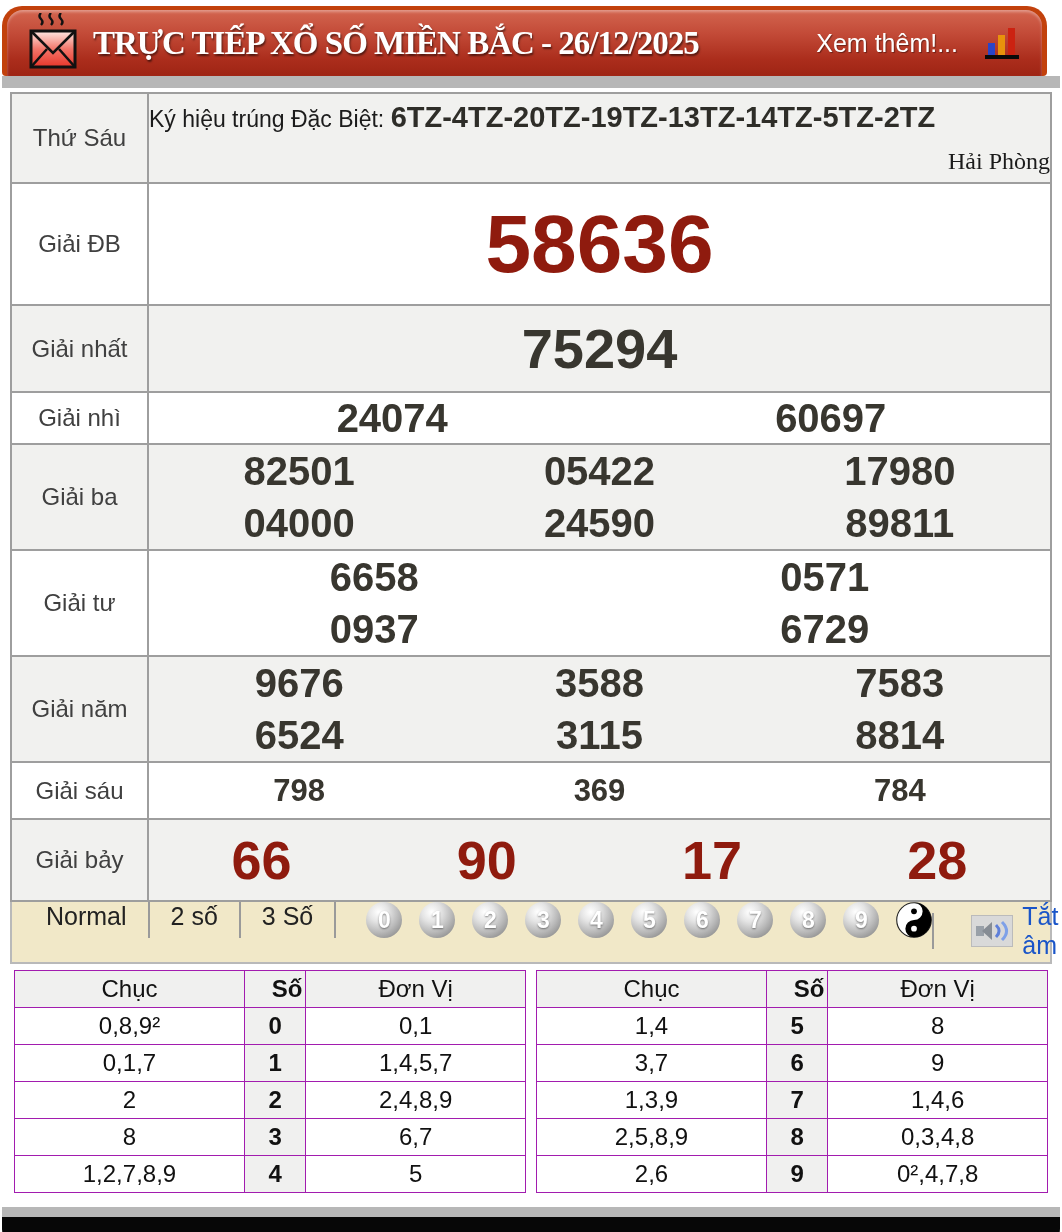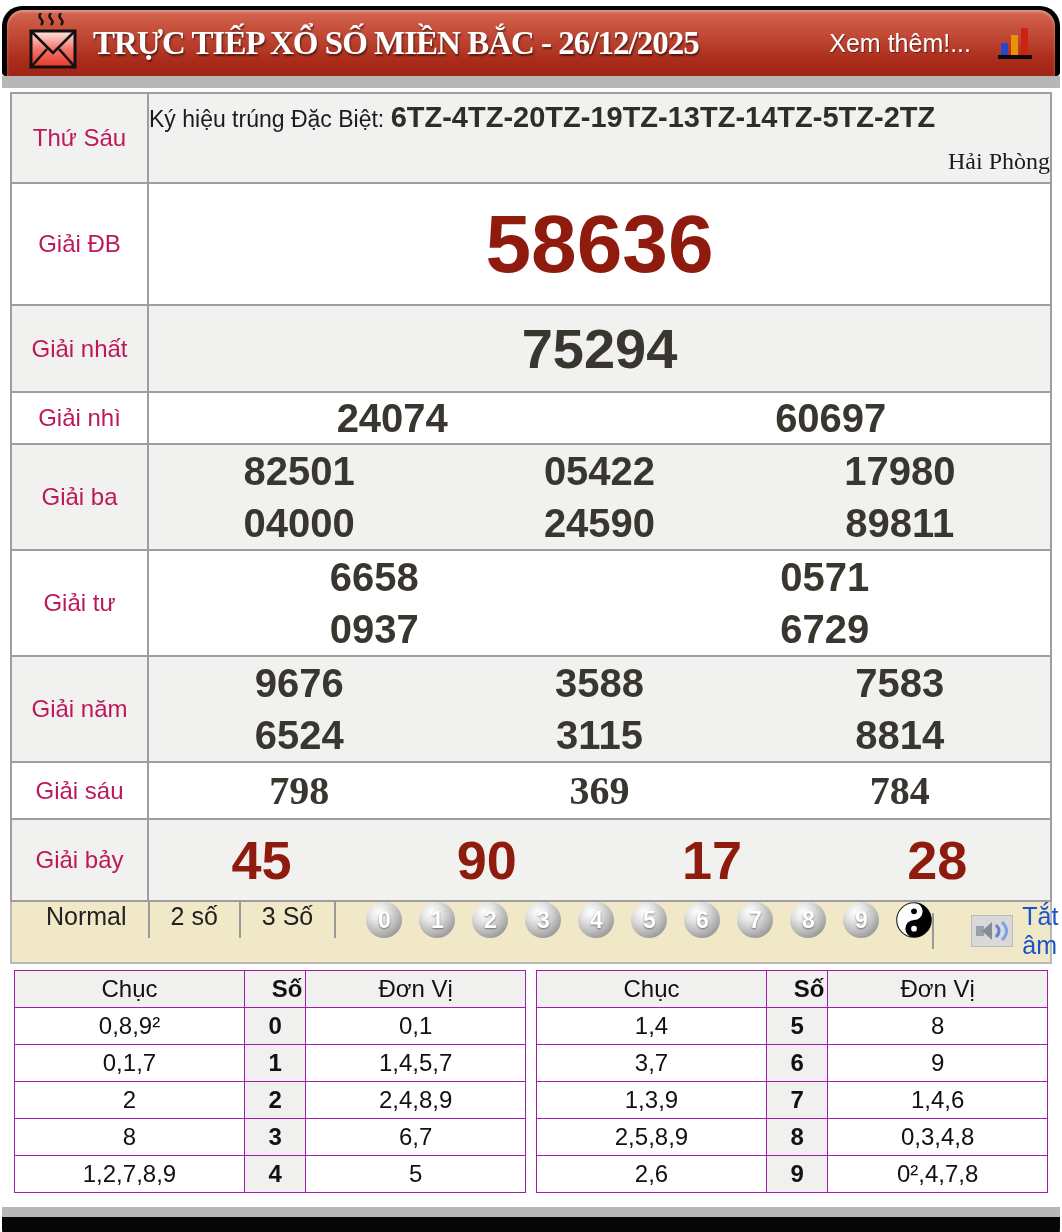--- a/index.html
+++ b/index.html
@@ -1,52 +1,52 @@
 <!DOCTYPE html>
 <html><head>
 <meta charset="utf-8">
 <style>
   * { box-sizing: border-box; }
   body { margin:0; background:#fff; font-family:"Liberation Sans", sans-serif; }
   .page { width:1062px; margin:0 auto; }
 
   
-  .header-outer { margin:6px 2px 0 2px; background:#000000; border-radius:20px 20px 4px 4px; padding:4px 5px 0 5px;text-align:right; }
+  .header-outer { margin:6px 15px 0 2px; background:#c2410c; border-radius:20px 20px 4px 4px; padding:4px 5px 0 5px;text-align:right; }
   .header { height:66px; border-radius:16px 16px 0 0;
     background:linear-gradient(180deg,#d3654f 0%, #c34b38 35%, #ab2d1c 75%, #9e2414 100%);
     box-shadow: inset 0 2px 3px rgba(255,255,255,.35);
     display:flex; align-items:center; padding:0 20px; }
   .title { color:#fff; font-family:"Liberation Serif", serif; font-weight:bold; font-size:33px;
     letter-spacing:-1px; text-shadow:1px 2px 2px rgba(0,0,0,.55); margin-left:14px; white-space:nowrap; }
   .hdr-right { margin-left:auto; display:flex; align-items:center; gap:24px; }
   .more { color:#fff; font-size:25px; text-shadow:1px 1px 1px rgba(0,0,0,.4); cursor:pointer; }
   .gray-strip { height:12px; background:#b7b7b7; margin:0 2px; }
 
   
   .content { padding:4px 10px 0 10px; }
   table.results { width:100%; border-collapse:collapse; }
   table.results td { border:2px solid #9e9e9e; padding:0; }
   tr.alt { background:#f1f1ef; }
-  td.lbl { width:137px; text-align:center; font-size:24px; color:#be185d; }
+  td.lbl { width:137px; text-align:center; font-size:24px; color:#404040; }
   .symcell { padding:8px 14px 6px 18px; }
   .sym-line { font-size:23px; color:#1b1b1b; }
   .sym-line .symval { font-weight:bold; font-size:29px; color:#2e2d28; }
   .province { text-align:right; font-family:"Liberation Serif", serif; font-size:24px; color:#1b1b1b; padding-top:14px; }
   .numrow { display:flex; align-items:center; }
   .numrow span { flex:1; text-align:center; font-weight:bold; color:#38362f; }
   .p-db .numrow { height:120px; }
   .p-db .numrow span { font-size:82px; color:#8f1b0e; }
   .p-1 .numrow { height:85px; }
   .p-1 .numrow span { font-size:56px; }
   .p-2 .numrow { height:50px;margin-left:24px; }
   .p-2 .numrow span, .p-mid .numrow span { font-size:40px; }
   .p-mid .numrow { height:52px; }
   .p-mid { padding:1px 0; }
   .p-6 .numrow { height:55px; }
-  .p-6 .numrow span { font-size:40px;font-family:Liberation Serif, serif; }
+  .p-6 .numrow span { font-size:31px; }
   .p-7 .numrow { height:80px; }
   .p-7 .numrow span { font-size:54px; color:#8f1b0e; }
 
   
   .controls { display:flex; align-items:flex-start; background:#f1e8c8; border:2px solid #b9b9b9; border-top:none;
     height:62px; padding:0 13px; }
   .mode { font-size:25px; color:#222; padding:0 21px; cursor:pointer; white-space:nowrap; }
   .vsep { width:2px; height:36px; background:#9a9a9a; flex:none; }
   .balls { display:flex; gap:17px; margin-left:30px; align-items:center; }
   .ball { width:36px; height:36px; border-radius:50%; flex:none; cursor:pointer;
@@ -208,21 +208,21 @@
             <span>369</span>
             <span>784</span>
           </div>
         </td>
       </tr>
 
       <tr class="alt">
         <td class="lbl">Giải bảy</td>
         <td class="p-7">
           <div class="numrow">
-            <span>45</span>
+            <span>66</span>
             <span>90</span>
             <span>17</span>
             <span>28</span>
           </div>
         </td>
       </tr>
     </tbody>
       </table>
 
     <div class="controls">

